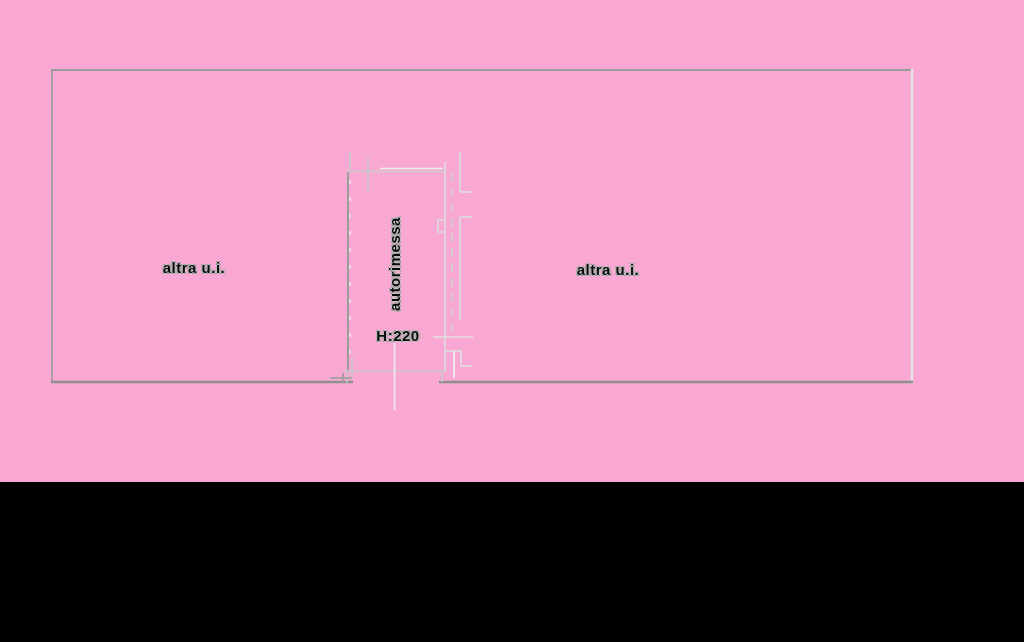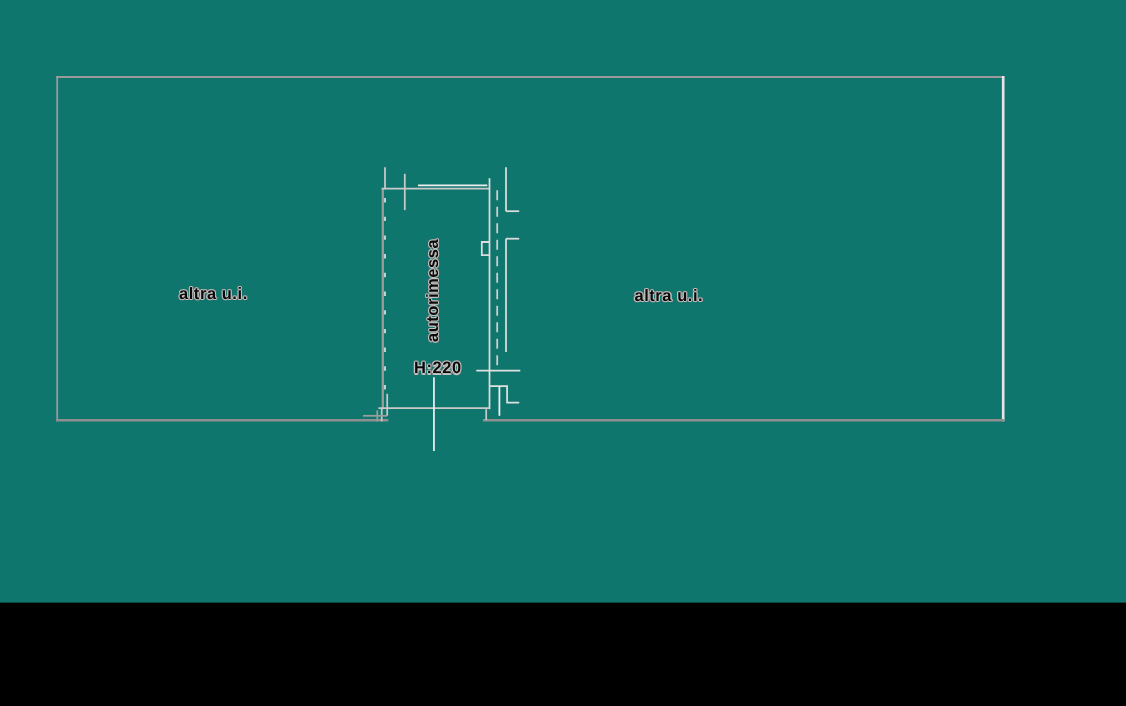--- a/index.html
+++ b/index.html
@@ -3,22 +3,22 @@
 <meta charset="utf-8">
 <style>
   html, body {
     margin: 0;
     padding: 0;
     background: #000;
   }
   .stage {
     position: relative;
     width: 1024px;
-    height: 548px;
-    background: #0f766e;
+    height: 482px;
+    background: #f9a8d4;
     overflow: hidden;
     font-family: "Liberation Sans", sans-serif;
   }
   .plan-svg {
     position: absolute;
     left: 0;
     top: 0;
   }
   
   .room-label {

